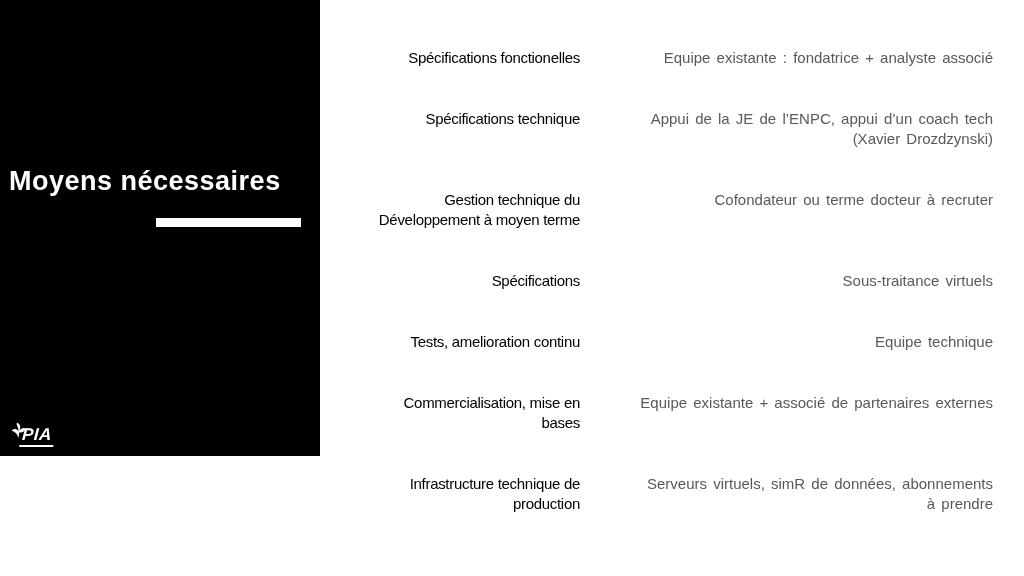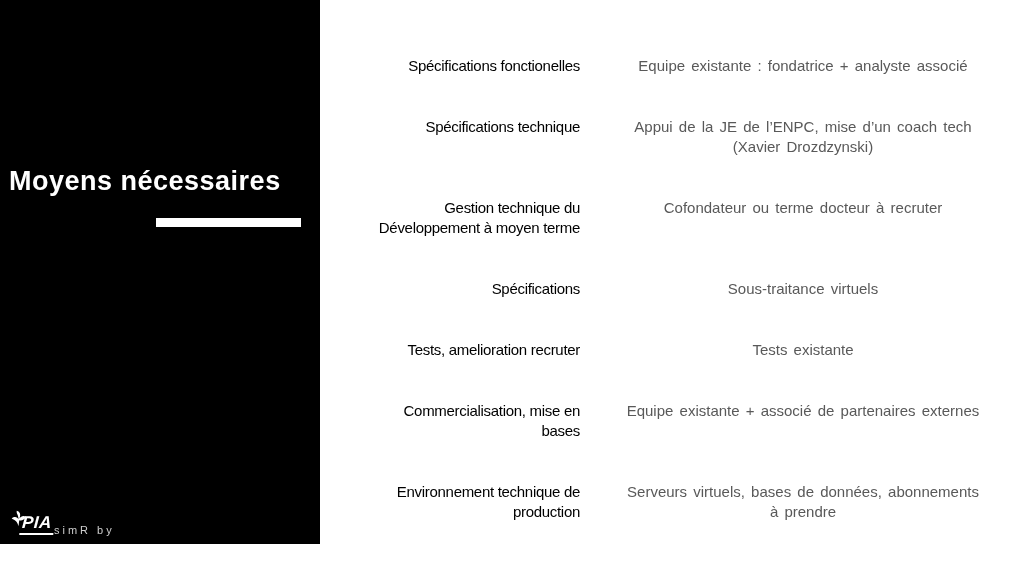--- a/index.html
+++ b/index.html
@@ -13,21 +13,21 @@
   html,body{width:1024px;height:576px;overflow:hidden;}
   body{
     background:#ffffff;
     font-family:"Liberation Sans", sans-serif;
     position:relative;
   }
   .slide{position:absolute;inset:0;width:1024px;height:576px;background:#ffffff;}
 
   
   .sidebar{
-    position:absolute;left:0;top:0;width:320px;height:544px;
+    position:absolute;left:0;top:0;width:320px;height:456px;
     background:var(--sidebar-bg);
   }
   .slide-title{
     position:absolute;left:9px;top:166px;width:305px;
     color:var(--title-text);
     font-size:27px;line-height:30px;font-weight:800;
     letter-spacing:0.5px;
     white-space:nowrap;
   }
   .title-underline{
@@ -58,37 +58,37 @@
     padding-bottom:1px;
   }
   .byline .line{
     color:var(--footer-text);
     font-size:11px;line-height:14px;letter-spacing:3px;
     white-space:nowrap;
   }
 
   
   .content{
-    position:absolute;left:320px;top:56px;width:680px;
+    position:absolute;left:320px;top:48px;width:680px;
     display:grid;
     grid-template-columns:260px 380px;
     column-gap:33px;
     row-gap:41px;
     align-content:start;
   }
   .row{display:contents;}
   .cell-label{
     text-align:right;
     color:var(--label-text);
     font-size:15px;line-height:20px;
     letter-spacing:-0.3px;
     white-space:pre-line;
   }
   .cell-value{
-    text-align:center;
+    text-align:right;
     color:var(--value-text);
     font-size:15px;line-height:20px;
     word-spacing:2px;
     white-space:pre-line;
   }
 </style>
 </head>
 <body>
 
 <div class="slide">
@@ -98,54 +98,53 @@
     <div class="title-underline"></div>
 
     <div class="footer">
       <span class="logo">
         <svg class="leaf" viewBox="0 0 20 20" xmlns="http://www.w3.org/2000/svg">
           <path d="M10 19 C 9 14, 6 12, 2 10 C 5 7, 9 8, 10 11 C 10 6, 7 4, 8 1 C 12 2, 13 6, 11 10 C 13 7, 16 6, 19 8 C 17 12, 13 13, 11 12 C 10.5 14, 10.5 16, 10 19 Z" fill="#ffffff"></path>
         </svg>
         <span class="pia">PIA</span>
       </span>
       <span class="byline">
-        <span class="line">simR by</span>
       </span>
     </div>
   </aside>
 
   <main class="content">
     <div class="row">
       <div class="cell-label">Spécifications fonctionelles</div>
       <div class="cell-value">Equipe existante : fondatrice + analyste associé</div>
     </div>
     <div class="row">
       <div class="cell-label">Spécifications technique</div>
-      <div class="cell-value">Appui de la JE de l’ENPC, mise d’un coach tech
+      <div class="cell-value">Appui de la JE de l’ENPC, appui d’un coach tech
 (Xavier Drozdzynski)</div>
     </div>
     <div class="row">
       <div class="cell-label">Gestion technique du
 Développement à moyen terme</div>
       <div class="cell-value">Cofondateur ou terme docteur à recruter</div>
     </div>
     <div class="row">
       <div class="cell-label">Spécifications</div>
       <div class="cell-value">Sous-traitance virtuels</div>
     </div>
     <div class="row">
-      <div class="cell-label">Tests, amelioration recruter</div>
-      <div class="cell-value">Tests existante</div>
+      <div class="cell-label">Tests, amelioration continu</div>
+      <div class="cell-value">Equipe technique</div>
     </div>
     <div class="row">
       <div class="cell-label">Commercialisation, mise en
 bases</div>
       <div class="cell-value">Equipe existante + associé de partenaires externes</div>
     </div>
     <div class="row">
-      <div class="cell-label">Environnement technique de
+      <div class="cell-label">Infrastructure technique de
 production</div>
-      <div class="cell-value">Serveurs virtuels, bases de données, abonnements
+      <div class="cell-value">Serveurs virtuels, simR de données, abonnements
 à prendre</div>
     </div>
   </main>
 
 </div>
 
 </body></html>

